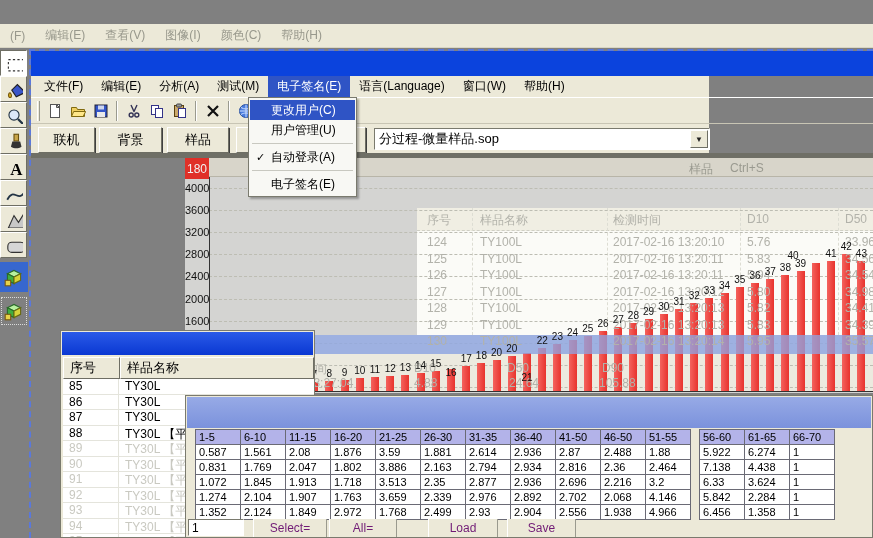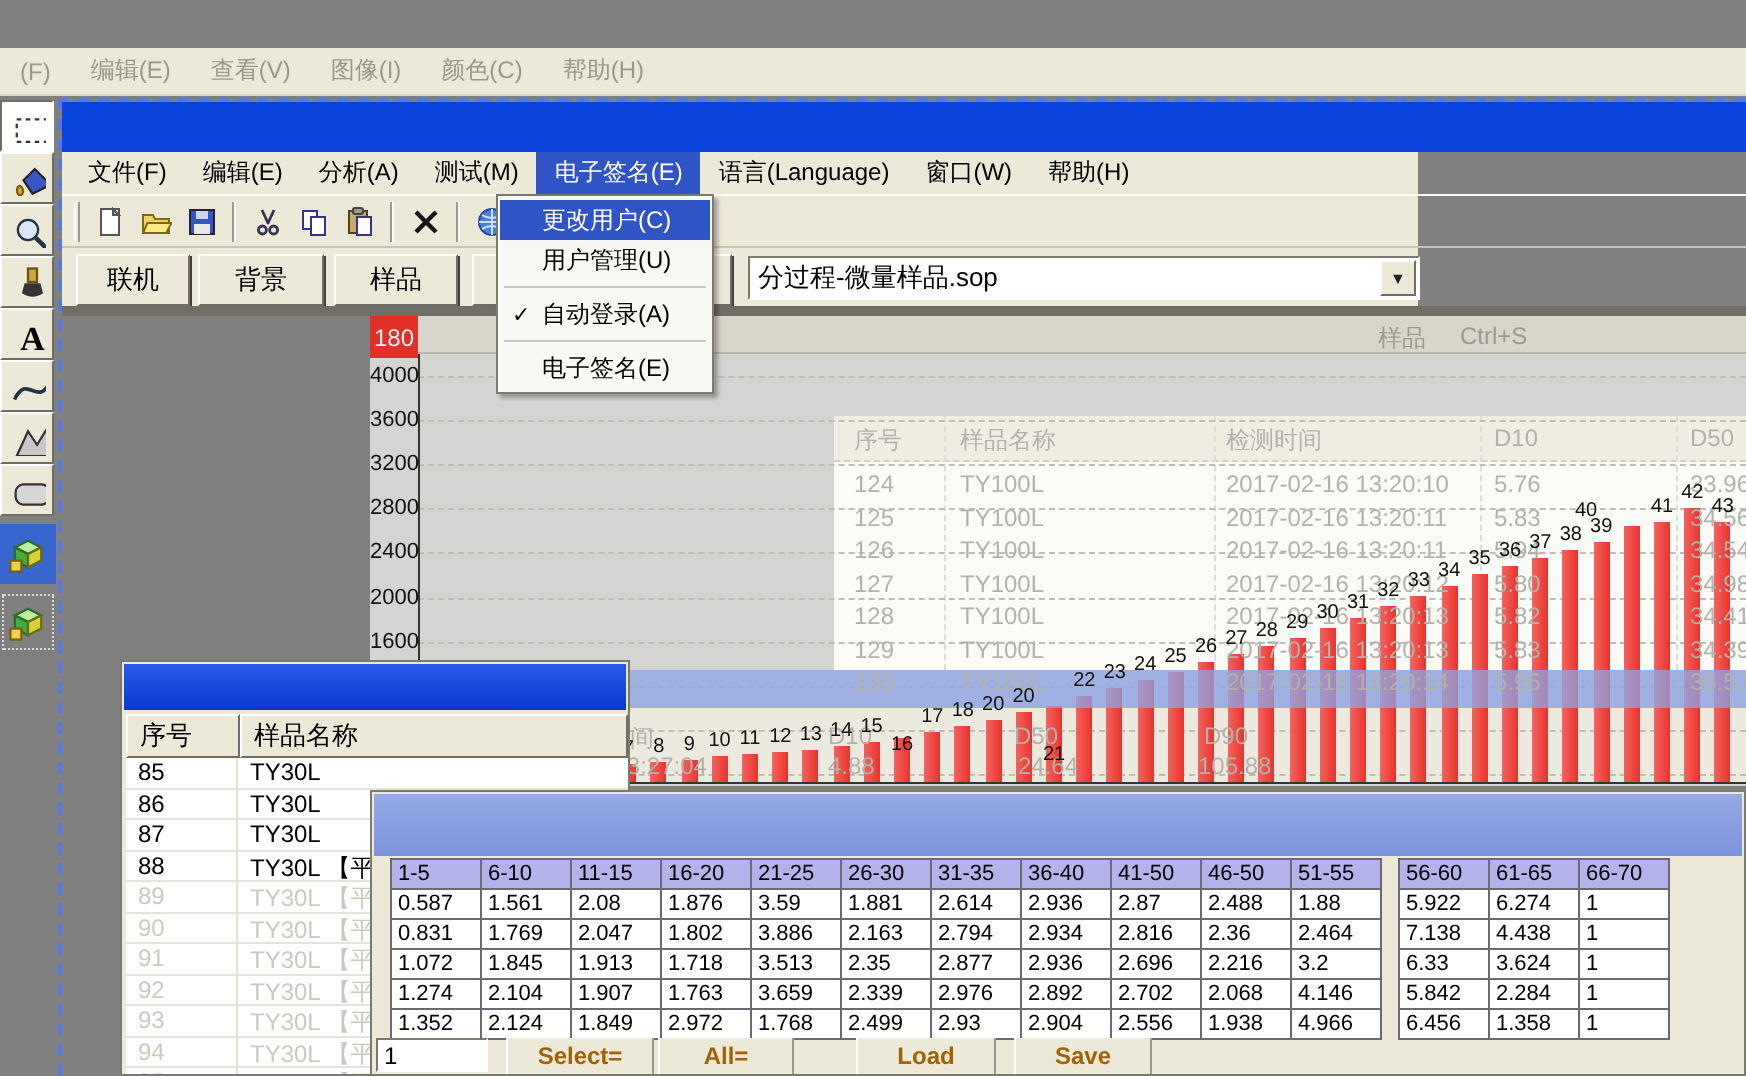--- a/index.html
+++ b/index.html
@@ -93,21 +93,21 @@
   .res-table{position:absolute;left:10px;top:34px;}
   .res-row{display:flex;}
   .rcell{width:46px;height:16px;border:1px solid #6a6a75;margin:-1px 0 0 -1px;
     font-size:11px;padding:1px 0 0 3px;color:#000;background:#fff;white-space:nowrap;overflow:hidden;}
   .rcell.head{background:#b3b3e9;}
   .rcell.gap{margin-left:8px;}
   .res-controls{position:absolute;left:2px;top:122px;width:684px;height:19px;display:flex;align-items:center;}
   .count-input{width:56px;height:17px;background:#fff;border:1px solid;border-color:#7a7a6e #fff #fff #7a7a6e;
     font-size:12px;padding-left:3px;color:#000;}
   .flat-btn{height:18px;background:#ece9d8;border-right:1px solid #9a9a8e;border-left:1px solid #fff;
-    font-size:12px;color:#a16207;display:flex;align-items:center;justify-content:center;font-weight:bold;}
+    font-size:12px;color:#701a75;display:flex;align-items:center;justify-content:center;}
 
   
   .dropdown{position:absolute;left:248px;top:97px;width:109px;background:#f8f8f4;
     border:1px solid #7a7a6e;box-shadow:2px 2px 2px rgba(0,0,0,0.3);z-index:50;padding:2px 1px;}
   .dd-item{position:relative;height:20px;font-size:12px;color:#000;display:flex;align-items:center;padding-left:21px;}
   .dd-item.sel{background:#2f54c5;color:#fff;}
   .dd-item .check{position:absolute;left:6px;font-size:11px;}
   .dd-sep{height:0;border-top:1px solid #c8c8c0;margin:3px 2px;}
 </style>
 </head>

